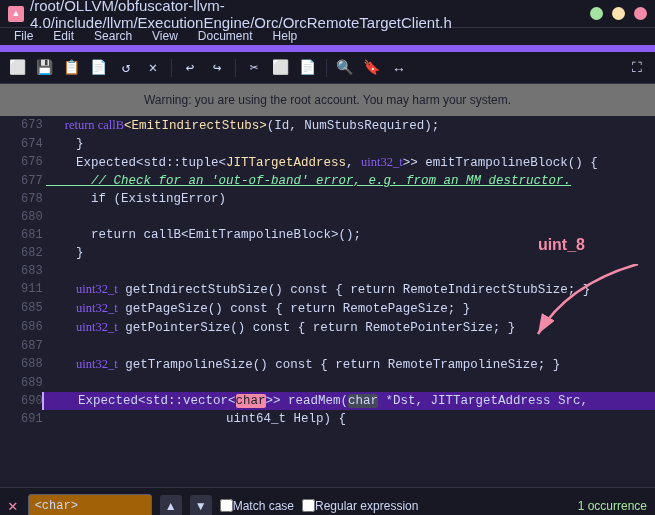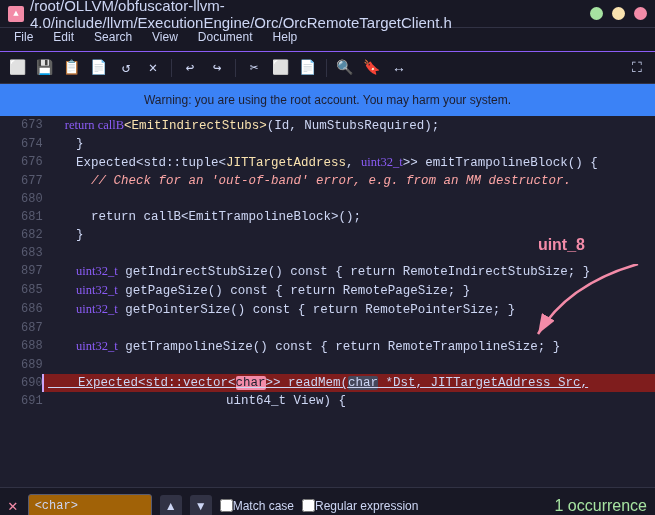--- a/index.html
+++ b/index.html
@@ -46,24 +46,24 @@
     }
     .title-btn.min { background: #a6e3a1; }
     .title-btn.max { background: #f9e2af; }
     .title-btn.close { background: #f38ba8; }
 
     
     .menu-bar {
       background: #181825;
       height: 24px;
       display: flex;
-      align-items: flex-start;
+      align-items: flex-end;
       padding: 0 6px;
       gap: 4px;
-      border-bottom: 1px solid #8b5cf6;
+      border-bottom: 7px solid #8b5cf6;
       font-family: sans-serif;
       font-size: 12px;
       color: #cdd6f4;
     }
     .menu-item {
       padding: 2px 8px;
       cursor: pointer;
       border-radius: 3px;
     }
 
@@ -86,21 +86,21 @@
       font-size: 14px;
     }
     .toolbar-sep {
       width: 1px; height: 18px;
       background: #313244;
       margin: 0 3px;
     }
 
     
     .warning-bar {
-      background: #3b82f6;
+      background: #737373;
       color: #1e1e2e;
       text-align: center;
       padding: 16px 0;
       font-family: sans-serif;
       font-size: 12px;
       font-weight: 500;
       height: 24px;
       display: flex; align-items: center; justify-content: center;
     }
 
@@ -131,28 +131,27 @@
       background: #1e1e2e;
       padding-left: 21px;
     }
     .line-content {
       flex: 1;
       padding-left: 4px;
       white-space: pre;
       font-size: 12.5px;
     }
     .line-690 .line-content {
-      background: #7f1d1d;
+      background: #4c1d95;
       border-left: 2px solid #cba6f7;
-      text-decoration: underline;
     }
 
     
     .kw { color: #8b5cf6; font-family: Liberation Serif, serif; } 
-    .cm { color: #fca5a5; font-style: italic; } 
+    .cm { color: #86efac; font-style: italic; text-decoration: underline; } 
     .tp { color: #f9e2af; } 
     .ns { color: #cdd6f4; } 
     .hl-match { background: #f38ba8; color: #1e1e2e; border-radius: 2px; }
     .hl-match2 { background: #45475a; color: #cdd6f4; border-radius: 2px; }
 
     
     .annotation-container {
       position: absolute;
       top: 120px;
       right: 70px;
@@ -219,21 +218,21 @@
       font-size: 12px;
       color: #cdd6f4;
       cursor: pointer;
     }
     .find-option input[type=checkbox] {
       accent-color: #cba6f7;
       cursor: pointer;
     }
     .find-result {
       font-family: sans-serif;
-      font-size: 16px;
+      font-size: 12px;
       color: #a6e3a1;
       margin-left: auto;
     }
   </style>
 </head>
 <body>
 
 <div class="title-bar">
   <div class="title-bar-icon">▲</div>
   <span class="title-bar-text">/root/OLLVM/obfuscator-llvm-4.0/include/llvm/ExecutionEngine/Orc/OrcRemoteTargetClient.h</span>
@@ -289,37 +288,41 @@
       </div>
       <div class="code-line">
         <span class="line-num">676</span>
         <span class="line-content"><span class="ns">    Expected&lt;std::tuple&lt;</span><span class="tp">JITTargetAddress</span><span class="ns">, </span><span class="kw">uint32_t</span><span class="ns">&gt;&gt; emitTrampolineBlock() {</span></span>
       </div>
       <div class="code-line">
         <span class="line-num">677</span>
         <span class="line-content"><span class="cm">      // Check for an 'out-of-band' error, e.g. from an MM destructor.</span></span>
       </div>
       <div class="code-line">
+        <span class="line-num">678</span>
+        <span class="line-content"><span class="ns">      if (ExistingError)</span></span>
+      </div>
+      <div class="code-line">
         <span class="line-num">680</span>
         <span class="line-content"> </span>
       </div>
       <div class="code-line">
         <span class="line-num">681</span>
         <span class="line-content"><span class="ns">      return callB&lt;EmitTrampolineBlock&gt;();</span></span>
       </div>
       <div class="code-line">
         <span class="line-num">682</span>
         <span class="line-content"><span class="ns">    }</span></span>
       </div>
       <div class="code-line">
         <span class="line-num">683</span>
         <span class="line-content"> </span>
       </div>
       <div class="code-line">
-        <span class="line-num">897</span>
+        <span class="line-num">911</span>
         <span class="line-content"><span class="ns">    </span><span class="kw">uint32_t</span><span class="ns"> getIndirectStubSize() const { return RemoteIndirectStubSize; }</span></span>
       </div>
       <div class="code-line">
         <span class="line-num">685</span>
         <span class="line-content"><span class="ns">    </span><span class="kw">uint32_t</span><span class="ns"> getPageSize() const { return RemotePageSize; }</span></span>
       </div>
       <div class="code-line">
         <span class="line-num">686</span>
         <span class="line-content"><span class="ns">    </span><span class="kw">uint32_t</span><span class="ns"> getPointerSize() const { return RemotePointerSize; }</span></span>
       </div>
@@ -334,21 +337,21 @@
       <div class="code-line">
         <span class="line-num">689</span>
         <span class="line-content"> </span>
       </div>
       <div class="code-line line-690">
         <span class="line-num">690</span>
         <span class="line-content"><span class="ns">    Expected&lt;std::vector&lt;</span><span class="hl-match">char</span><span class="ns">&gt;&gt; readMem(</span><span class="hl-match2">char</span><span class="ns"> *Dst, JITTargetAddress Src,</span></span>
       </div>
       <div class="code-line">
         <span class="line-num">691</span>
-        <span class="line-content"><span class="ns">                        uint64_t View) {</span></span>
+        <span class="line-content"><span class="ns">                        uint64_t Help) {</span></span>
       </div>
     </div>
 
   <div class="annotation-container">
     <div class="annotation-text">uint_8</div>
     <svg class="annotation-arrow" width="120" height="80" viewBox="0 0 120 80">
       <defs>
         <marker id="arrowhead" markerWidth="8" markerHeight="6" refX="8" refY="3" orient="auto">
           <polygon points="0 0, 8 3, 0 6" fill="#f38ba8"></polygon>
         </marker>

